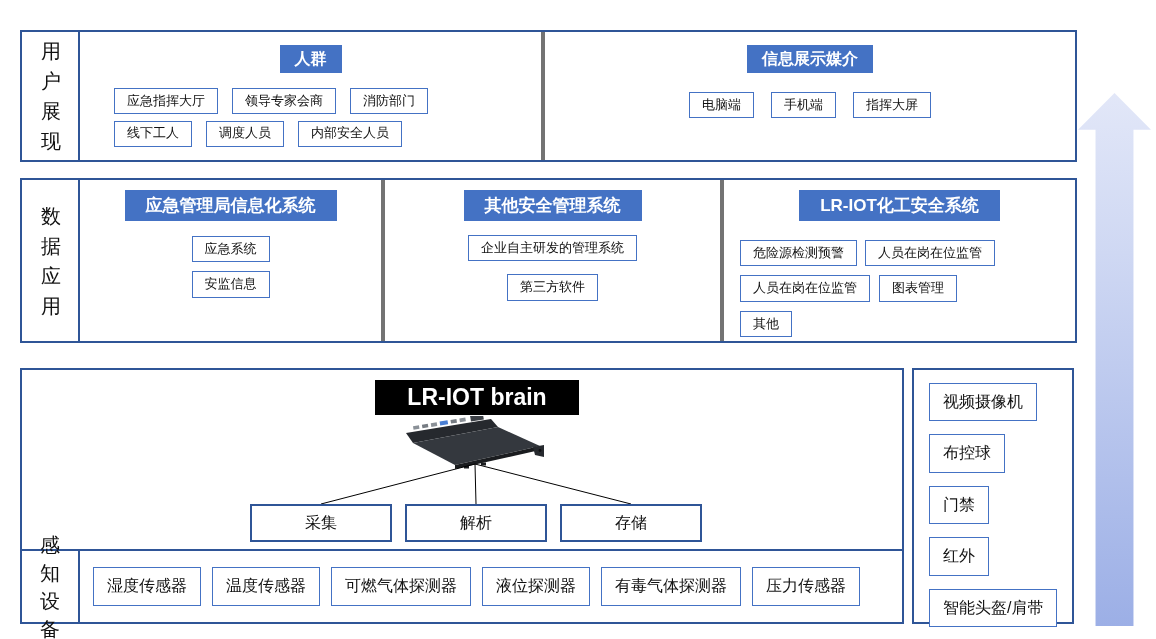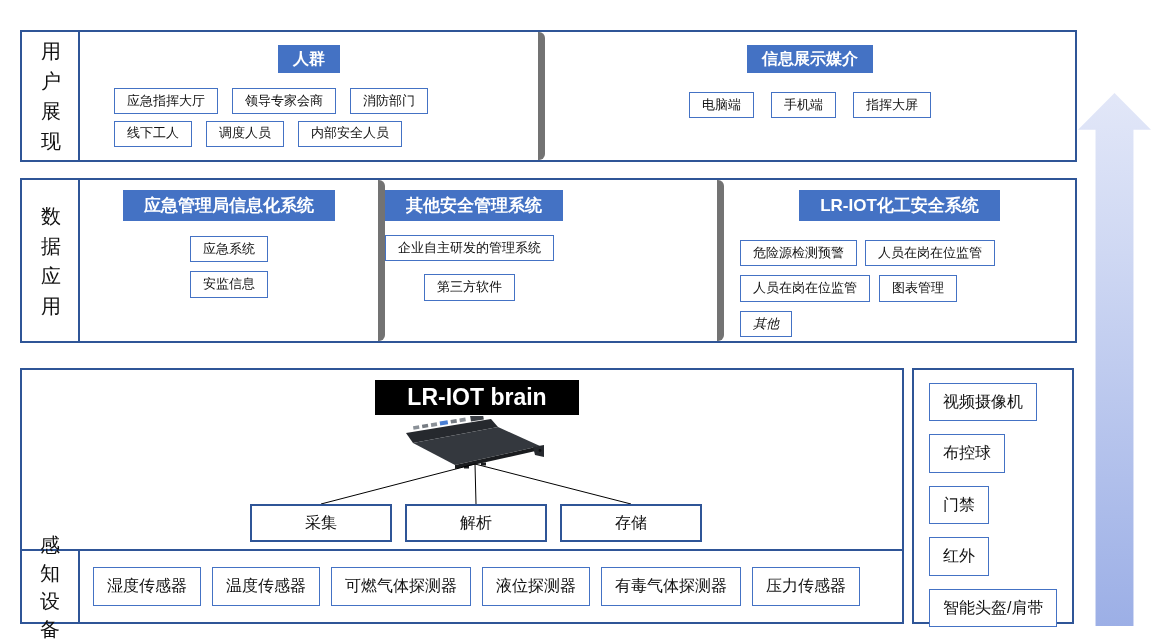--- a/index.html
+++ b/index.html
@@ -4,21 +4,21 @@
 <style>
   html,body{margin:0;padding:0;background:#fff;}
   body{font-family:"Liberation Sans","DejaVu Sans",sans-serif;color:#111;}
   .stage{position:relative;width:1156px;height:639px;background:#fff;overflow:hidden;}
   .panel{position:absolute;border:2px solid #2F5597;background:#fff;box-sizing:border-box;}
   .cell-label{position:absolute;left:0;top:0;bottom:0;width:58px;border-right:2px solid #2F5597;
               display:flex;align-items:center;justify-content:center;box-sizing:border-box;}
   .vlabel{font-size:20px;line-height:1.5;text-align:center;word-break:break-all;width:18px;}
   .vlabel.two-col{width:36px;line-height:1.4;}
   .section{position:absolute;top:0;bottom:0;box-sizing:border-box;}
-  .divider-r{border-right:7px solid #737373;border-radius:6px;}
+  .divider-r{border-right:4px solid #737373;}
   .hdr{display:inline-block;background:#4472C4;color:#fff;font-weight:bold;font-size:16px;
        padding:4px 15px;line-height:1.25;white-space:nowrap;}
   .hdr-lg{font-size:17px;padding:5px 21px;}
   .center{text-align:center;}
   .chip{display:inline-block;background:#fff;border:1.5px solid #4472C4;padding:3px 12px;
         font-size:13px;line-height:1.4;white-space:nowrap;box-sizing:border-box;}
   .chip-lg{font-size:16px;padding:7px 13px;}
   .row{display:flex;}
   .brain-title{position:absolute;background:#000;color:#fff;font-weight:bold;font-size:23px;
         width:204px;height:35px;display:flex;align-items:center;justify-content:center;}
@@ -77,21 +77,21 @@
 
     <div class="section divider-r" style="left:58px;width:305px;display:flex;flex-direction:column;align-items:center;">
       <span class="hdr hdr-lg" style="margin-top:10px;">应急管理局信息化系统</span>
       <div style="display:flex;flex-direction:column;align-items:center;gap:9px;margin-top:15px;">
 
       <span class="chip">应急系统</span>
           <span class="chip">安监信息</span>
         </div>
     </div>
 
-    <div class="section divider-r" style="left:363px;width:339px;display:flex;flex-direction:column;align-items:flex-start;">
+    <div class="section divider-r" style="left:363px;width:339px;display:flex;flex-direction:column;align-items:center;">
       <span class="hdr hdr-lg" style="margin-top:10px;">其他安全管理系统</span>
       <div style="display:flex;flex-direction:column;align-items:center;gap:13px;margin-top:14px;">
 
       <span class="chip">企业自主研发的管理系统</span>
           <span class="chip">第三方软件</span>
         </div>
     </div>
 
     <div class="section" style="left:702px;right:0;">
       <div class="center" style="margin-top:10px;">
@@ -100,21 +100,21 @@
       <div class="row" style="margin:19px 0 0 16px;gap:8px;">
 
       <span class="chip">危险源检测预警</span>
           <span class="chip">人员在岗在位监管</span>
         </div>
       <div class="row" style="margin:9px 0 0 16px;gap:9px;">
 
       <span class="chip">人员在岗在位监管</span>
           <span class="chip">图表管理</span>
         </div>
-      <div class="row" style="margin:9px 12px 0 16px;gap:9px;font-style:italic;">
+      <div class="row" style="margin:9px 12px 0 16px;gap:9px;">
 
       <span class="chip">其他</span>
         </div>
     </div>
   </div>
 
   <div class="panel" style="left:20px;top:368px;width:884px;height:256px;">
 
     <div class="brain-title" style="left:353px;top:10px;">LR-IOT brain</div>
 

